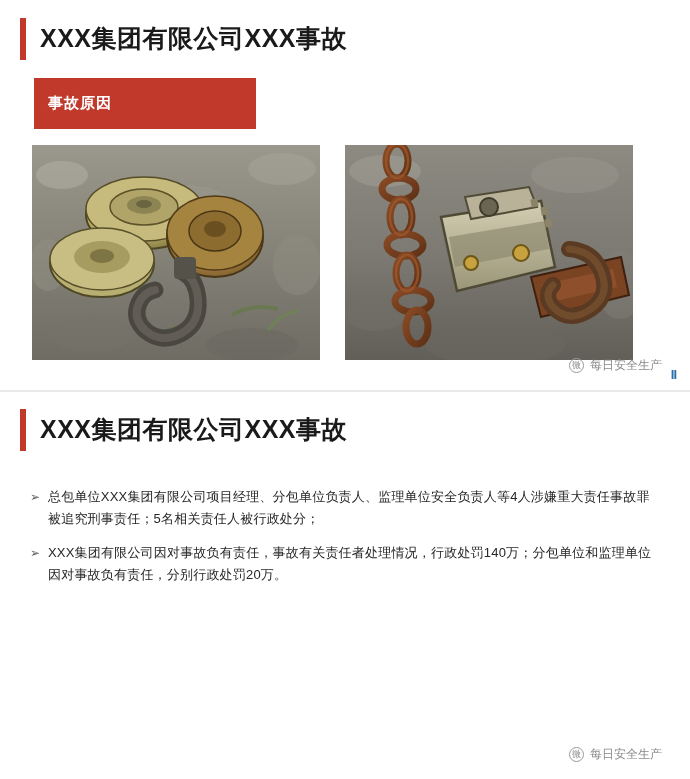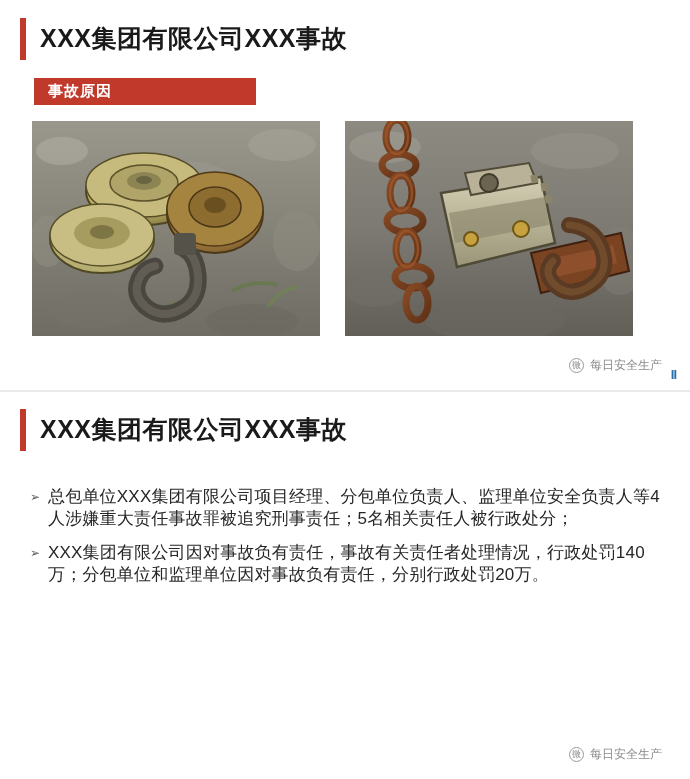--- a/index.html
+++ b/index.html
@@ -45,21 +45,21 @@
     line-height: 1.1;
     white-space: nowrap;
   }
 
   .section-label {
     display: inline-block;
     background: #c0392b;
     color: #ffffff;
     font-size: 15px;
     font-weight: bold;
-    padding: 4px 14px;
+    padding: 16px 14px;
     letter-spacing: 1px;
   }
 
   .photos {
     display: flex;
     gap: 25px;
     padding: 0 32px;
     margin-top: 16px;
   }
   .photo {
@@ -113,21 +113,21 @@
     margin-bottom: 10px;
   }
   .bullet-marker {
     color: #5c5c5c;
     font-size: 12px;
     line-height: 22px;
     width: 18px;
     flex: 0 0 18px;
   }
   .bullet-text {
-    font-size: 17px;
+    font-size: 13px;
     color: #262626;
     line-height: 22px;
     letter-spacing: 0.2px;
   }
   .gap { height: 2px; }
 </style>
 </head>
 <body>
 
 <div class="page">

